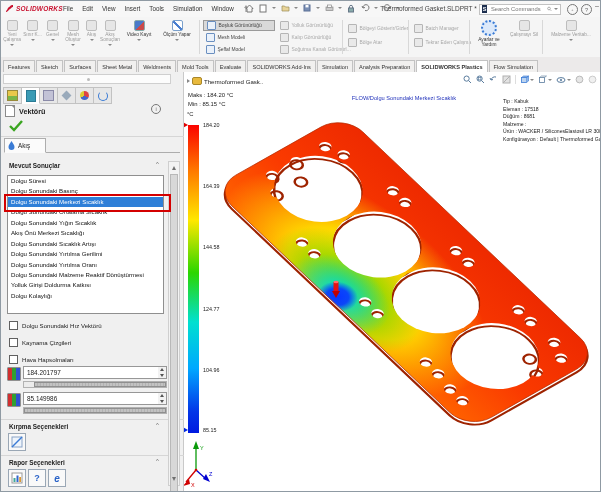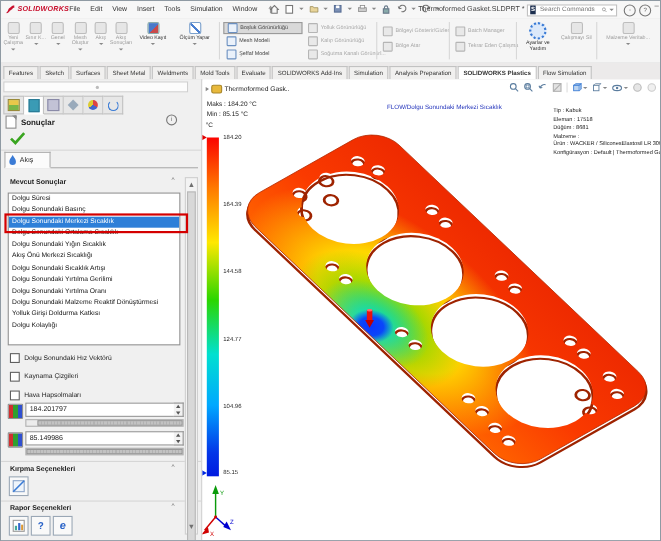--- a/index.html
+++ b/index.html
@@ -320,21 +320,21 @@
       <span class="ptab">
           <span style="width:9px;height:9px;border-radius:50%;background:conic-gradient(#d44 0 33%,#46c 33% 66%,#dc3 66%)"></span>
         </span>
       <span class="ptab">
           <span style="width:8px;height:8px;border:1.5px solid #3a7bd5;border-radius:50%;border-top-color:transparent"></span>
         </span>
     </div>
 
     <div class="phead">
       <span class="docic"></span>
-      <b>Sonuçlar</b>
+      <b>Vektörü</b>
     </div>
     <span class="circ abs" style="left:150px;top:32px;width:8px;height:8px">i</span>
 
     <svg class="abs" style="left:8px;top:48px" width="14" height="12" viewBox="0 0 14 12">
         <polyline points="1,6 5,10 13,1" fill="none" stroke="#3aa520" stroke-width="2.4"></polyline>
       </svg>
 
     <div class="divi" style="top:64px"></div>
     <div class="abs" style="left:3px;top:66px;width:42px;height:15px;background:#fbfbfb;border:1px solid #adadad;border-bottom:1px solid #fbfbfb;display:flex;align-items:center;gap:3px;padding-left:3px;box-sizing:border-box;z-index:2">
       <svg width="7" height="9" viewBox="0 0 7 9">

